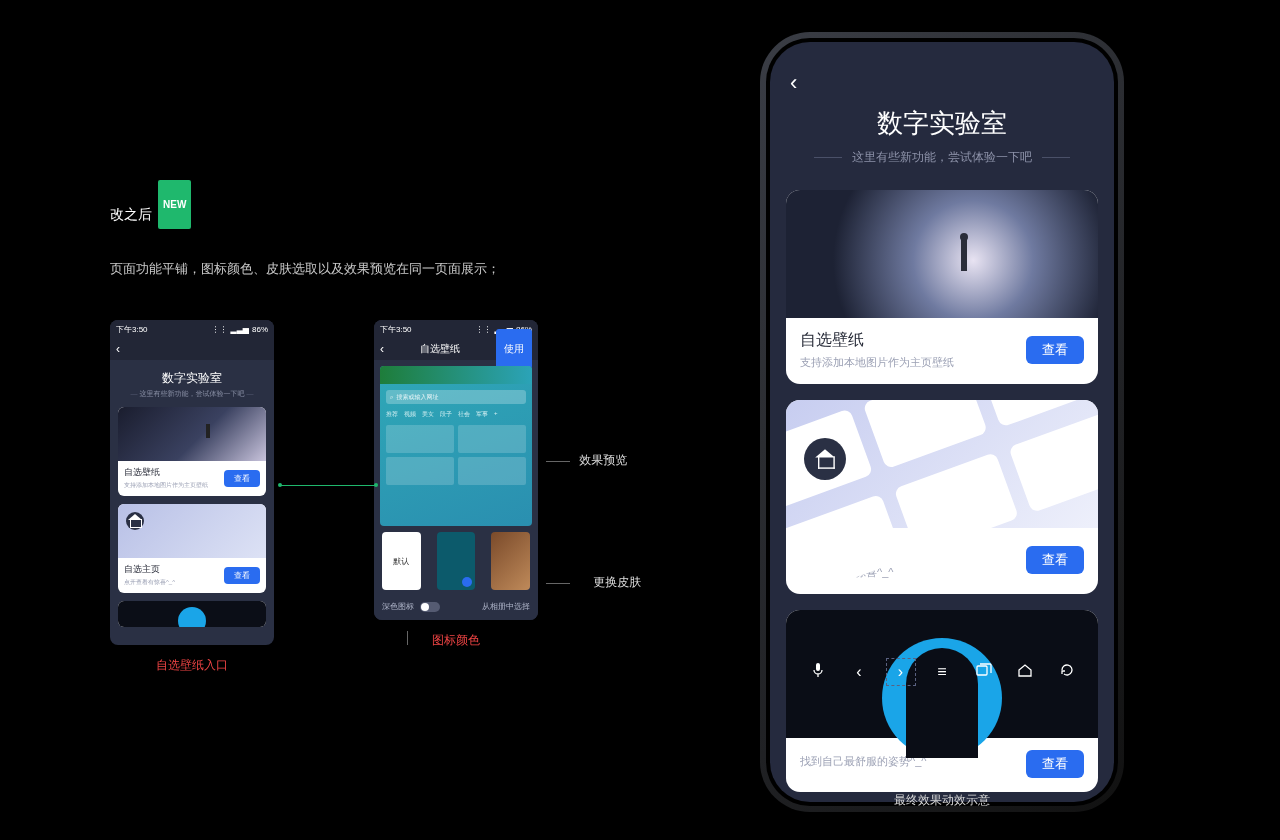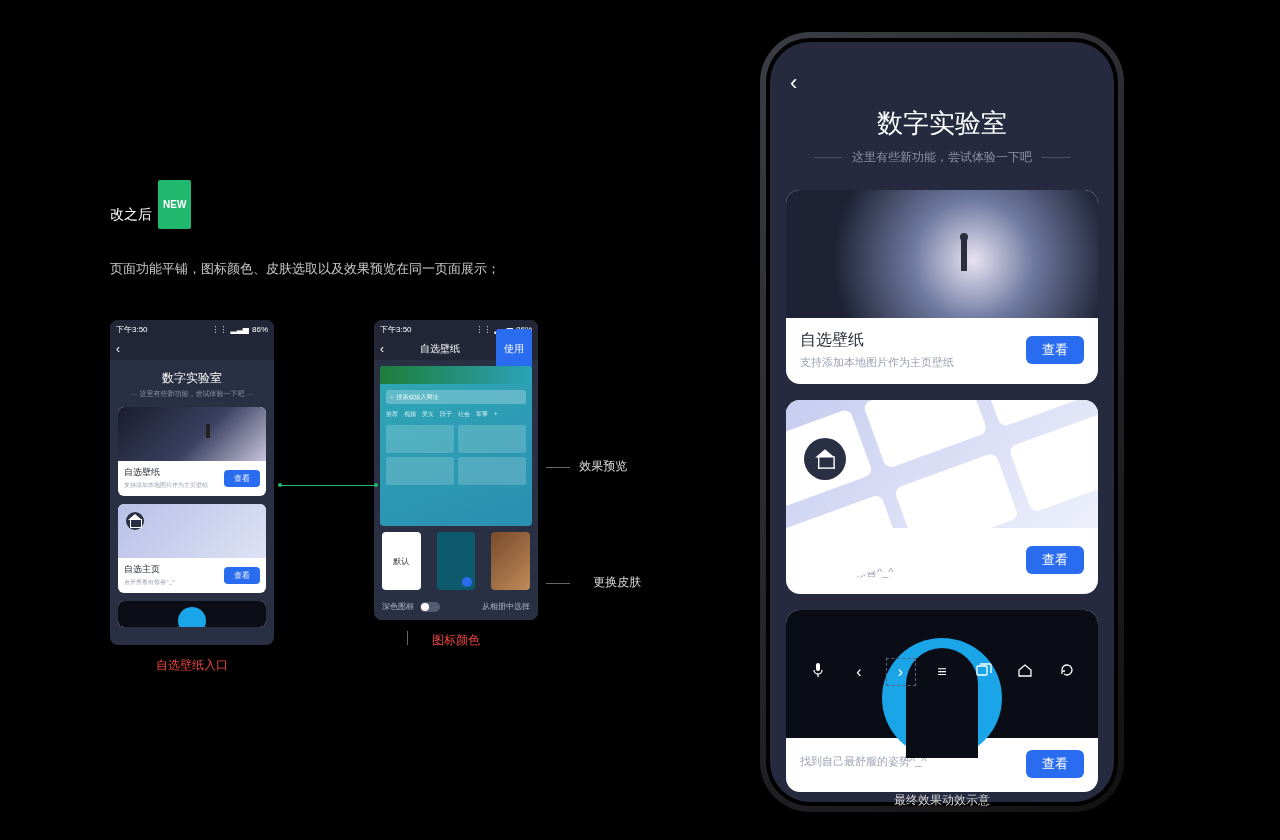--- a/index.html
+++ b/index.html
@@ -548,21 +548,21 @@
             </span>
             <span>从相册中选择</span>
           </div>
         </div>
       </div>
       <div class="caption">图标颜色</div>
     </div>
 
     <div class="green-line" style="left:170px; top:165px; width:96px;"></div>
 
-    <div class="anno" style="left:436px; top:138px;">
+    <div class="anno" style="left:436px; top:132px;">
       <span class="bar" style="width:24px;"></span>
       <span style="margin-left:6px;">效果预览</span>
     </div>
     <div class="anno" style="left:436px; top:254px;">
       <span class="bar" style="width:24px;"></span>
       <span style="margin-left:20px;">更换皮肤</span>
     </div>
 
     <div class="anno" style="left:297px; top:310px;">
       <span class="tick" style="height:14px;"></span>

